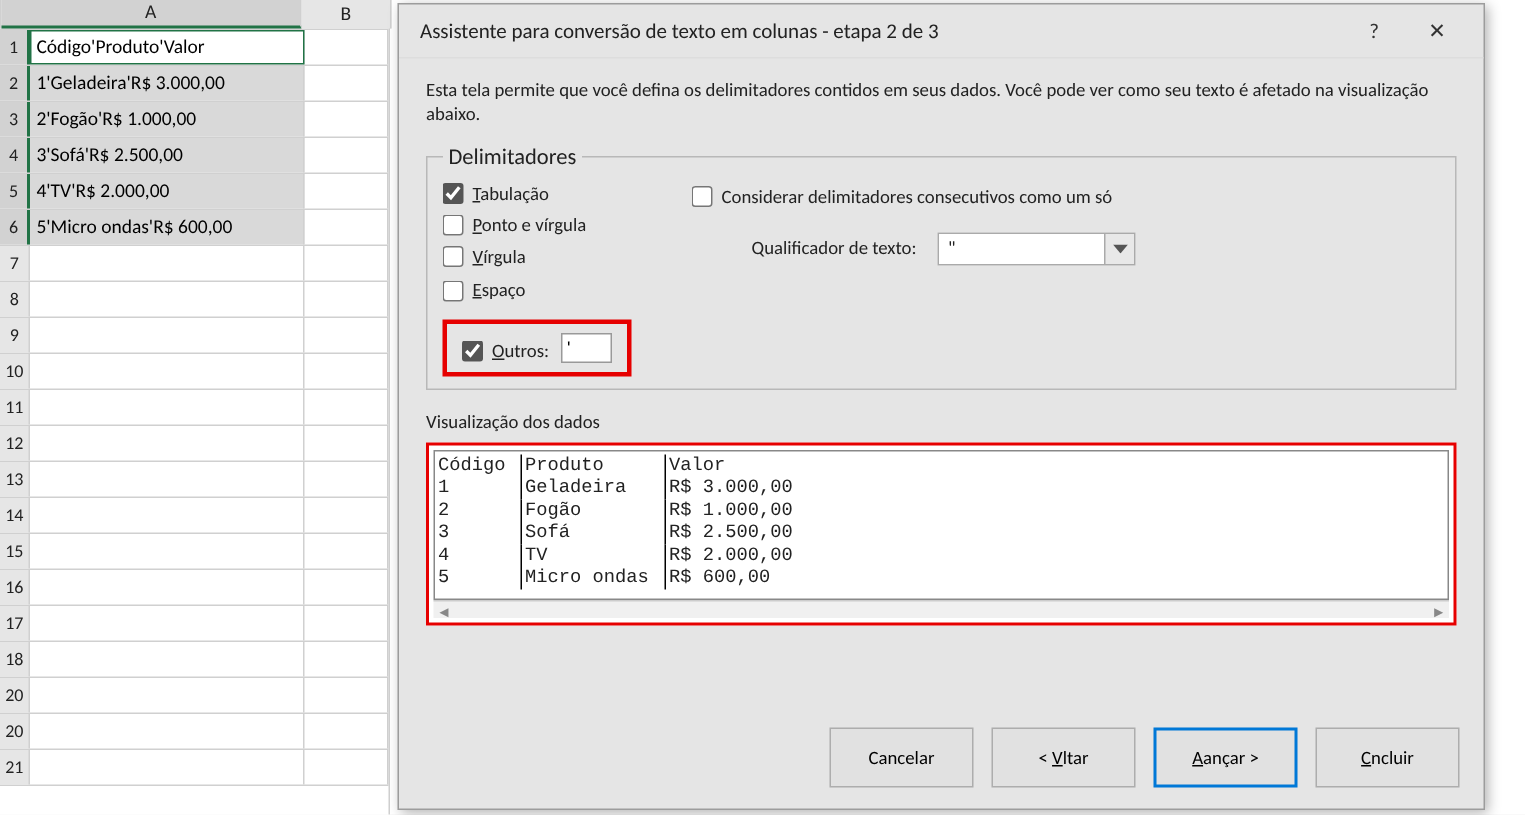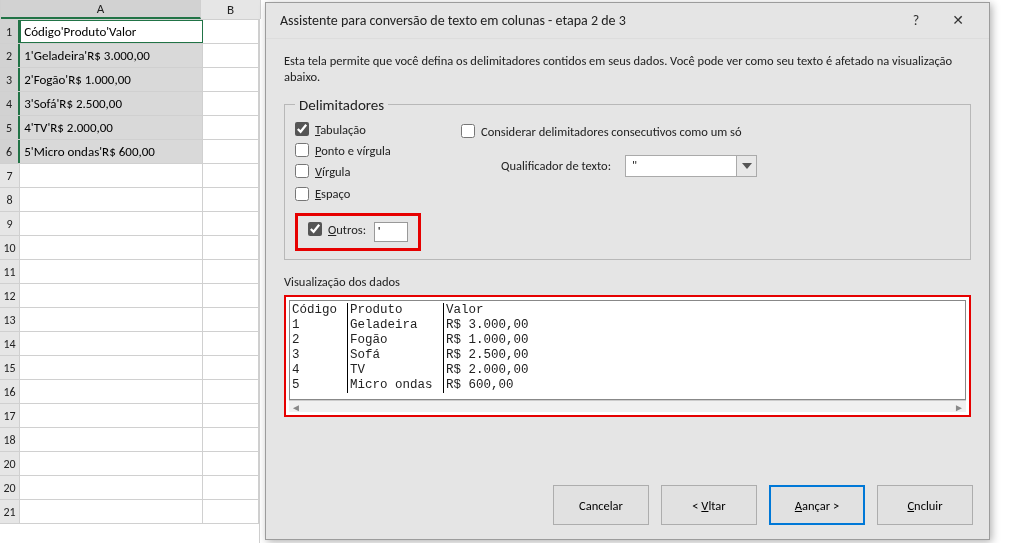--- a/index.html
+++ b/index.html
@@ -130,21 +130,21 @@
   .chk input[type=checkbox] {
     width: 14px; height: 14px;
     accent-color: #555;
     margin: 0;
   }
   .chk.espaco { position: relative; overflow: hidden; height: 18px; }
   .outros-box {
     border: 3px solid #e60000;
     padding: 6px 10px;
     display: inline-flex;
-    align-items: flex-start;
+    align-items: flex-end;
     gap: 8px;
     margin-top: 4px;
   }
   .outros-input {
     width: 34px; height: 20px;
     border: 1px solid #999;
     font-size: 12px;
     padding: 0 3px;
     background: #fff;
   }

